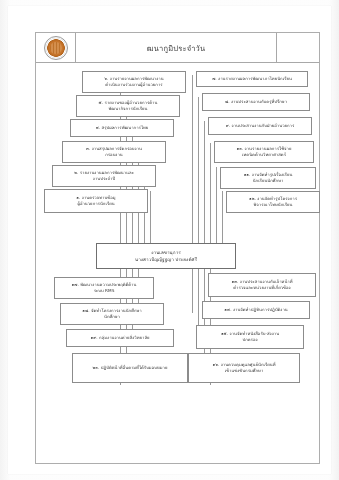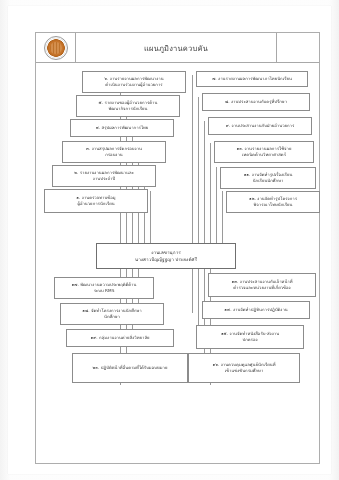--- a/index.html
+++ b/index.html
@@ -99,21 +99,21 @@
 
 <div id="scan">
   <div id="paper">
     <div id="frame">
 
       <div id="header">
         <div class="hcell" id="hcell-logo">
           <div id="seal"></div>
         </div>
         <div class="hcell" id="hcell-title">
-          <span id="doc-title">แผนภูมิงานควบคัน</span>
+          <span id="doc-title">ฒนากูมิประจำวัน</span>
         </div>
         <div class="hcell" id="hcell-blank"></div>
       </div>
 
       <div id="chart">
 
         <div class="vline" style="left:84px;  top:12px;  height:192px;"></div>
         <div class="vline" style="left:90px;  top:34px;  height:170px;"></div>
         <div class="vline" style="left:96px;  top:58px;  height:146px;"></div>
         <div class="vline" style="left:102px; top:80px;  height:124px;"></div>

